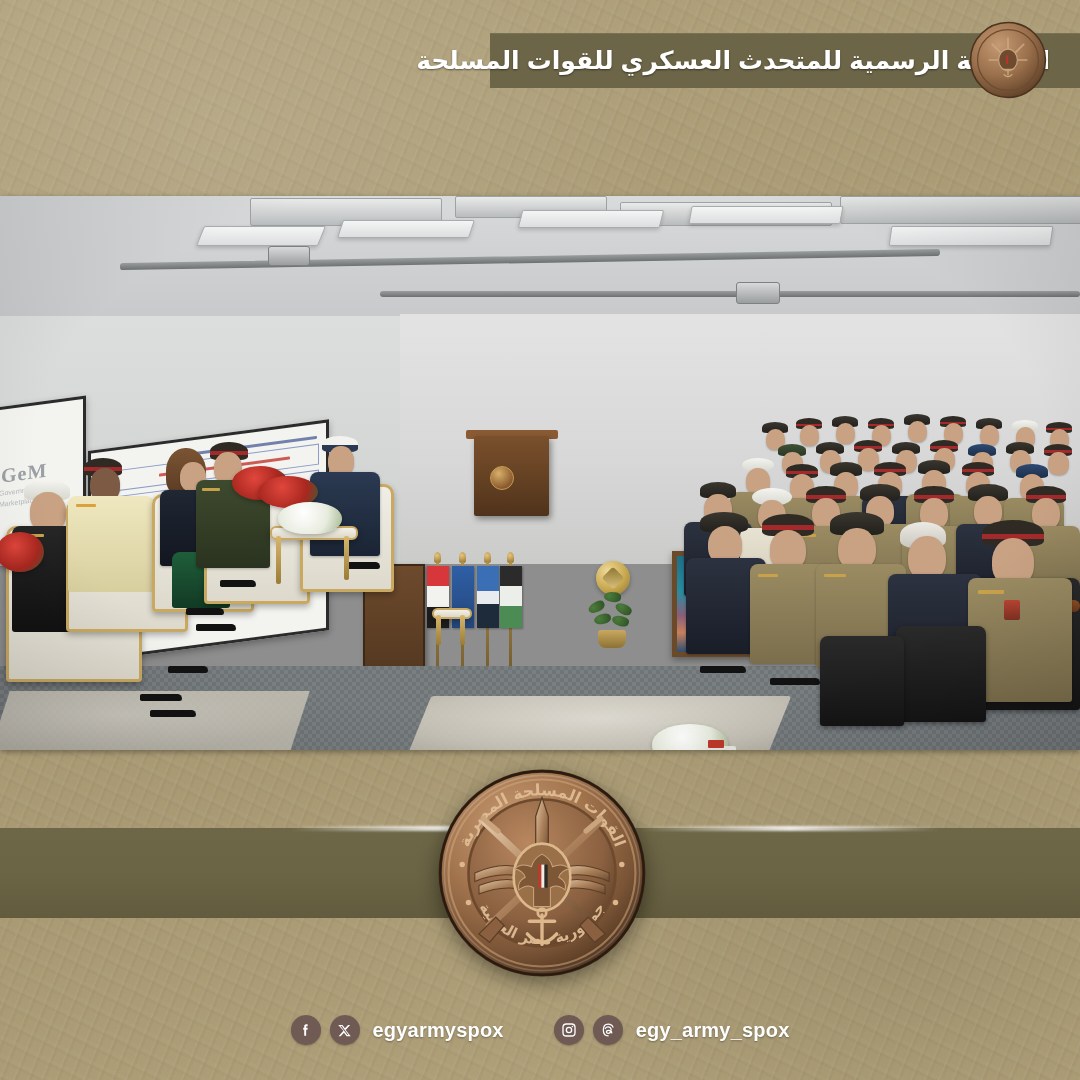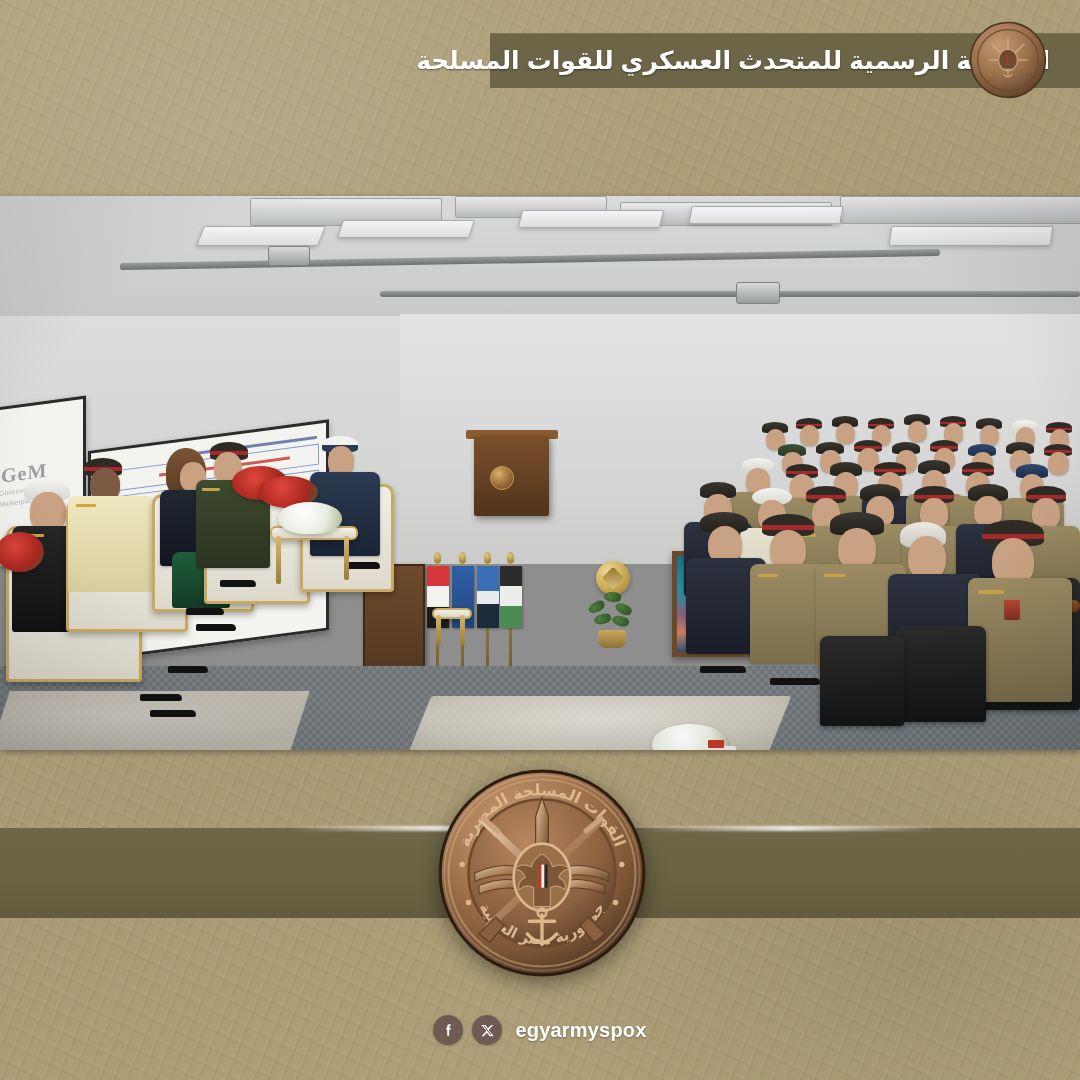--- a/index.html
+++ b/index.html
@@ -740,17 +740,34 @@
         </svg>
       </span>
       <span class="social-icon">
         <svg width="15" height="15" viewBox="0 0 24 24" fill="#ffffff">
           <path d="M17.7 3h3.3l-7.2 8.2L22 21h-6.6l-4.3-5.6L5.9 21H2.6l7.7-8.8L2 3h6.8l3.9 5.2L17.7 3zm-1.2 16h1.8L7.6 4.9H5.7L16.5 19z"></path>
         </svg>
       </span>
       <span class="social-handle">egyarmyspox</span>
     </div>
 
+    <div class="social-group">
+      <span class="social-icon">
+        <svg width="16" height="16" viewBox="0 0 24 24" fill="none" stroke="#ffffff" stroke-width="2">
+          <rect x="3" y="3" width="18" height="18" rx="5"></rect>
+          <circle cx="12" cy="12" r="4"></circle>
+          <circle cx="17.2" cy="6.8" r="1.2" fill="#ffffff" stroke="none"></circle>
+        </svg>
+      </span>
+      <span class="social-icon">
+        <svg width="16" height="16" viewBox="0 0 24 24" fill="none" stroke="#ffffff" stroke-width="1.9" stroke-linecap="round">
+          <path d="M16.8 11.7c-.3-3-2.2-4.4-4.7-4.4-1.9 0-3.4.9-4.2 2.4"></path>
+          <path d="M12.3 20.8c-4.6 0-7.3-3.1-7.3-8.8S7.8 3.2 12.3 3.2c4 0 6.4 2 7.1 4.6"></path>
+          <path d="M15.9 13.6c0 2.2-1.6 3.5-3.5 3.5-1.6 0-2.7-.9-2.7-2.1 0-1.4 1.3-2.3 3.3-2.3 2.8 0 4.6 1.2 4.6 3.7"></path>
+        </svg>
+      </span>
+      <span class="social-handle">egy_army_spox</span>
+    </div>
 
 
   </div>
 
 </div>
 
 </body></html>

